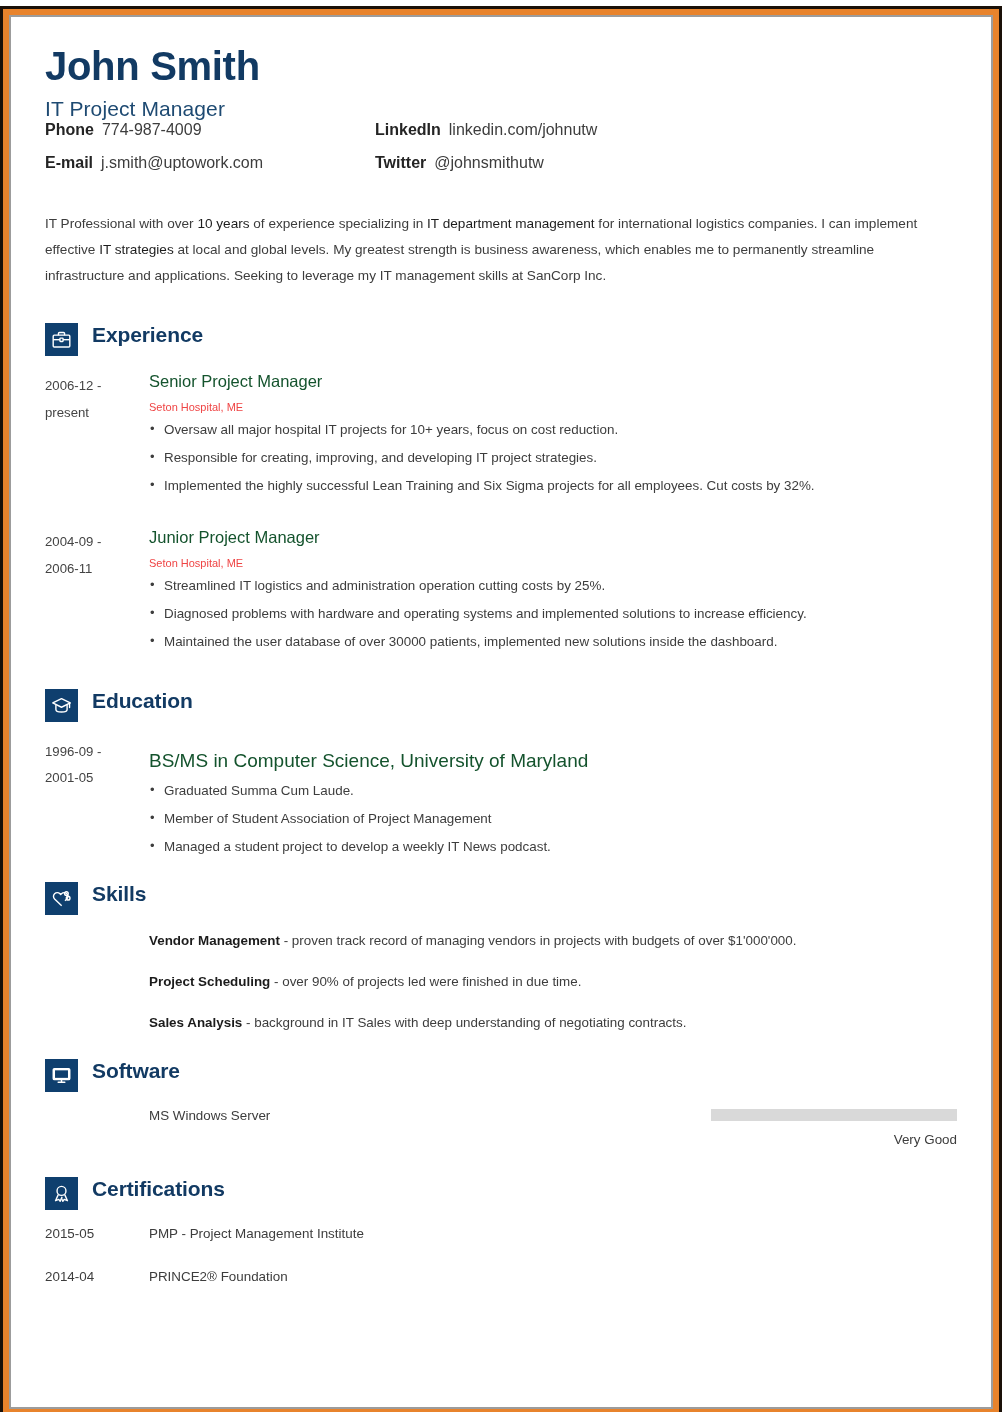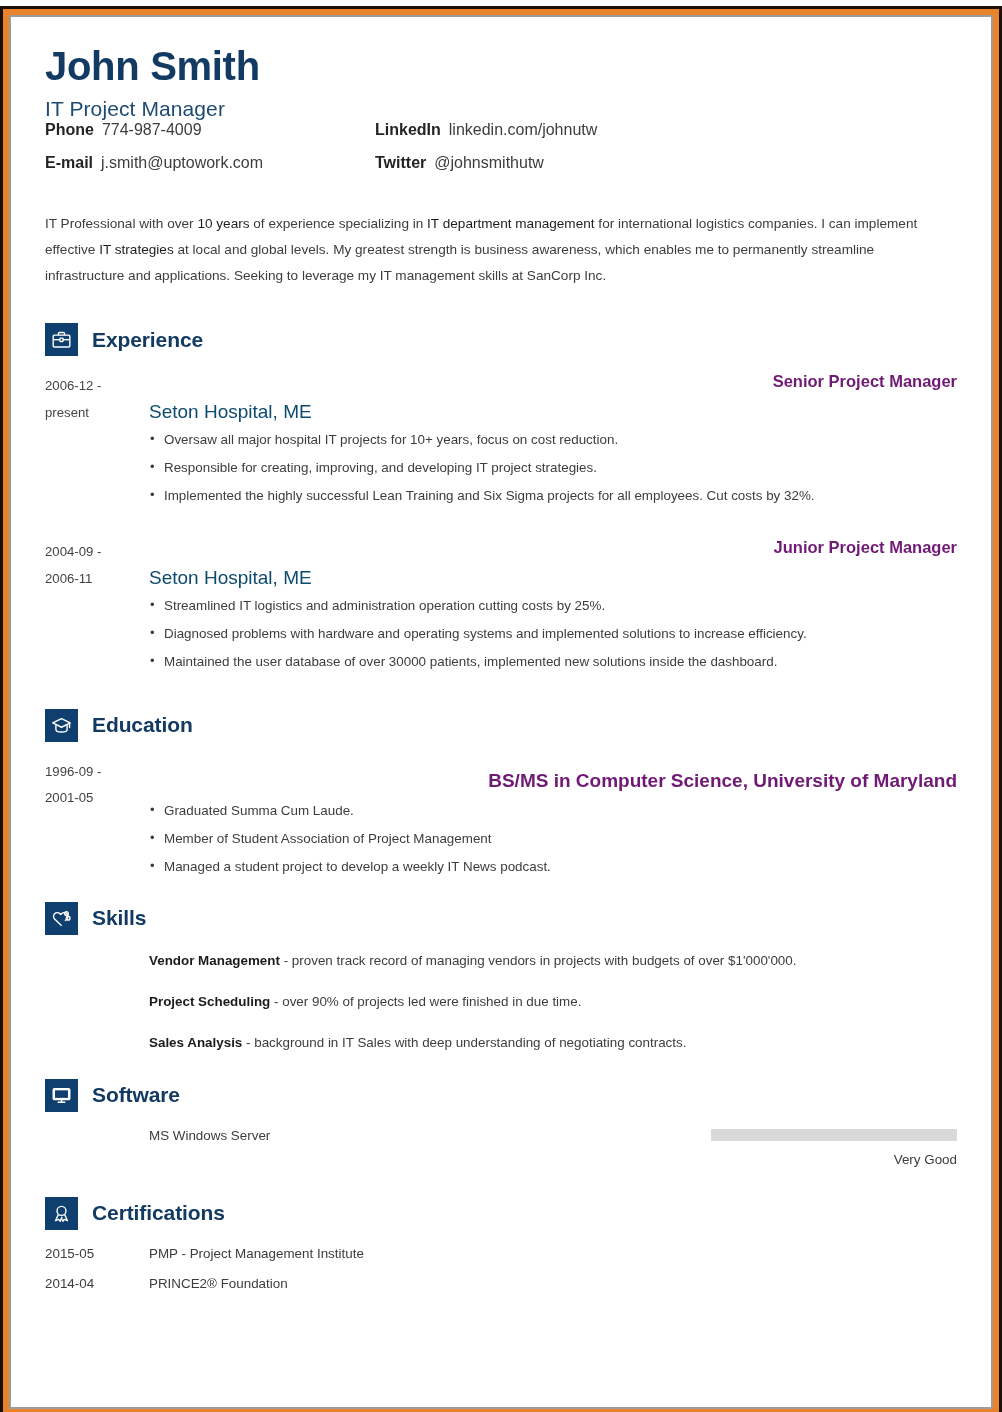--- a/index.html
+++ b/index.html
@@ -81,21 +81,21 @@
     line-height: 1.92;
     color: #3d3d3d;
     max-width: 900px;
   }
   .summary b { color: #1d1d1d; font-weight: normal; }
 
   
   .section { margin-top: 34px; }
   .section-head {
     display: flex;
-    align-items: center;
+    align-items: flex-start;
     gap: 14px;
     margin-bottom: 16px;
   }
   .sec-icon {
     width: 33px; height: 33px;
     background: #0f3f6e;
     display: flex;
     align-items: center;
     justify-content: center;
     flex: 0 0 auto;
@@ -118,28 +118,27 @@
   .entry-dates {
     font-size: 13.2px;
     color: #444;
     line-height: 2.0;
     padding-top: 1px;
   }
   .entry-dates div { white-space: nowrap; }
   .entry-body { padding-top: 0; }
   .entry-role {
     font-size: 16.5px;
-    font-weight: bold;
-    color: #701a75;
+    font-weight: normal;
+    color: #14532d;
     margin-bottom: 10px;
-    text-align: right;
   }
   .entry-org {
-    font-size: 19px;
-    color: #0c4a6e;
+    font-size: 11px;
+    color: #ef4444;
     margin-bottom: 7px;
   }
   ul.bullets { list-style: none; }
   ul.bullets li {
     position: relative;
     font-size: 13.4px;
     color: #3d3d3d;
     line-height: 1.56;
     padding-left: 15px;
     margin-bottom: 7px;
@@ -197,21 +196,21 @@
     color: #3d3d3d;
     margin-top: 9px;
   }
 
   
   .cert-row {
     display: grid;
     grid-template-columns: 104px 1fr;
     font-size: 13.4px;
     color: #3d3d3d;
-    margin-bottom: 15px;
+    margin-bottom: 28px;
   }
   .cert-row:last-child { margin-bottom: 0; }
 </style>
 </head>
 <body>
 
 <div id="frame">
 <div id="frame-orange">
 <div id="frame-inner">
 <div id="page">

